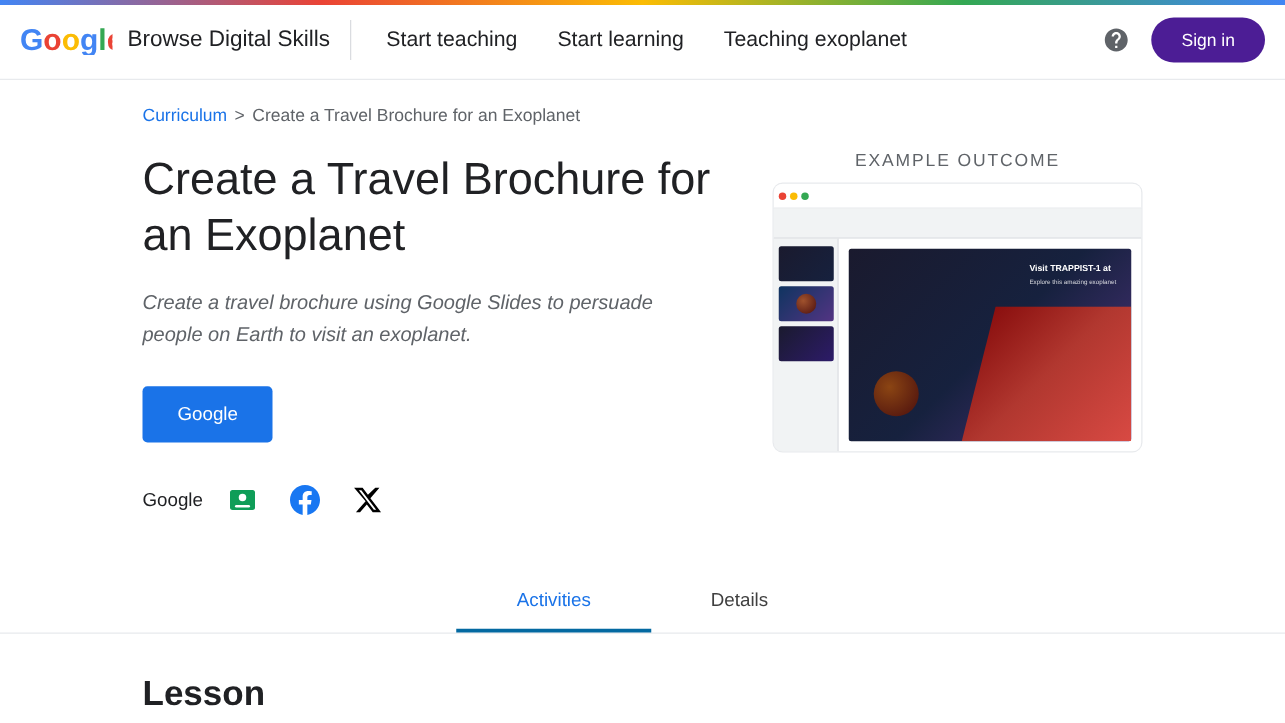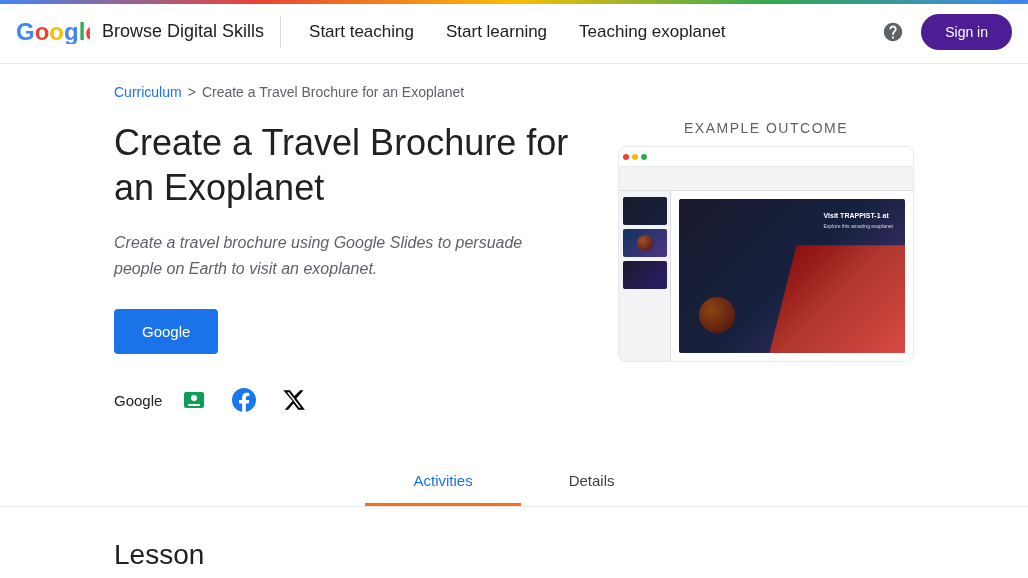--- a/index.html
+++ b/index.html
@@ -50,25 +50,25 @@
     .slides-toolbar { height: 24px; background: #f1f3f4; border-bottom: 1px solid #dadce0; }
     .slides-header { height: 20px; background: #fff; border-bottom: 1px solid #e8eaed; display: flex; align-items: center; padding: 0 4px; }
     .slides-header-dot { width: 6px; height: 6px; border-radius: 50%; background: #ea4335; margin-right: 3px; }
     .slides-header-dot-y { background: #fbbc04; }
     .slides-header-dot-g { background: #34a853; }
 
     
     .tabs-section { margin-top: 40px; border-bottom: 1px solid #e8eaed; }
     .tabs { display: flex; justify-content: center; gap: 0; }
     .tab { padding: 14px 48px; font-size: 15px; color: #404040; cursor: pointer; border-bottom: 3px solid transparent; transition: color 0.2s; position: relative; }
-    .tab.active { color: #1a73e8; border-bottom: 3px solid #f97316; }
+    .tab.active { color: #1a73e8; border-bottom: 3px solid #0369a1; }
 
     
     .lesson-section { padding: 32px 114px 0; }
-    .lesson-title { font-size: 28px; font-weight: 400; color: #202124; }
+    .lesson-title { font-size: 28px; font-weight: 700; color: #202124; }
   </style>
 </head>
 <body>
 
 <nav class="nav">
   <div class="top-bar"></div>
   <a class="nav-logo">
     <svg class="google-logo" viewBox="0 0 74 24">
       <text x="0" y="20" font-size="24" font-family="Arial" font-weight="bold">
         <tspan fill="#4285f4">G</tspan><tspan fill="#ea4335">o</tspan><tspan fill="#fbbc04">o</tspan><tspan fill="#4285f4">g</tspan><tspan fill="#34a853">l</tspan><tspan fill="#ea4335">e</tspan>

